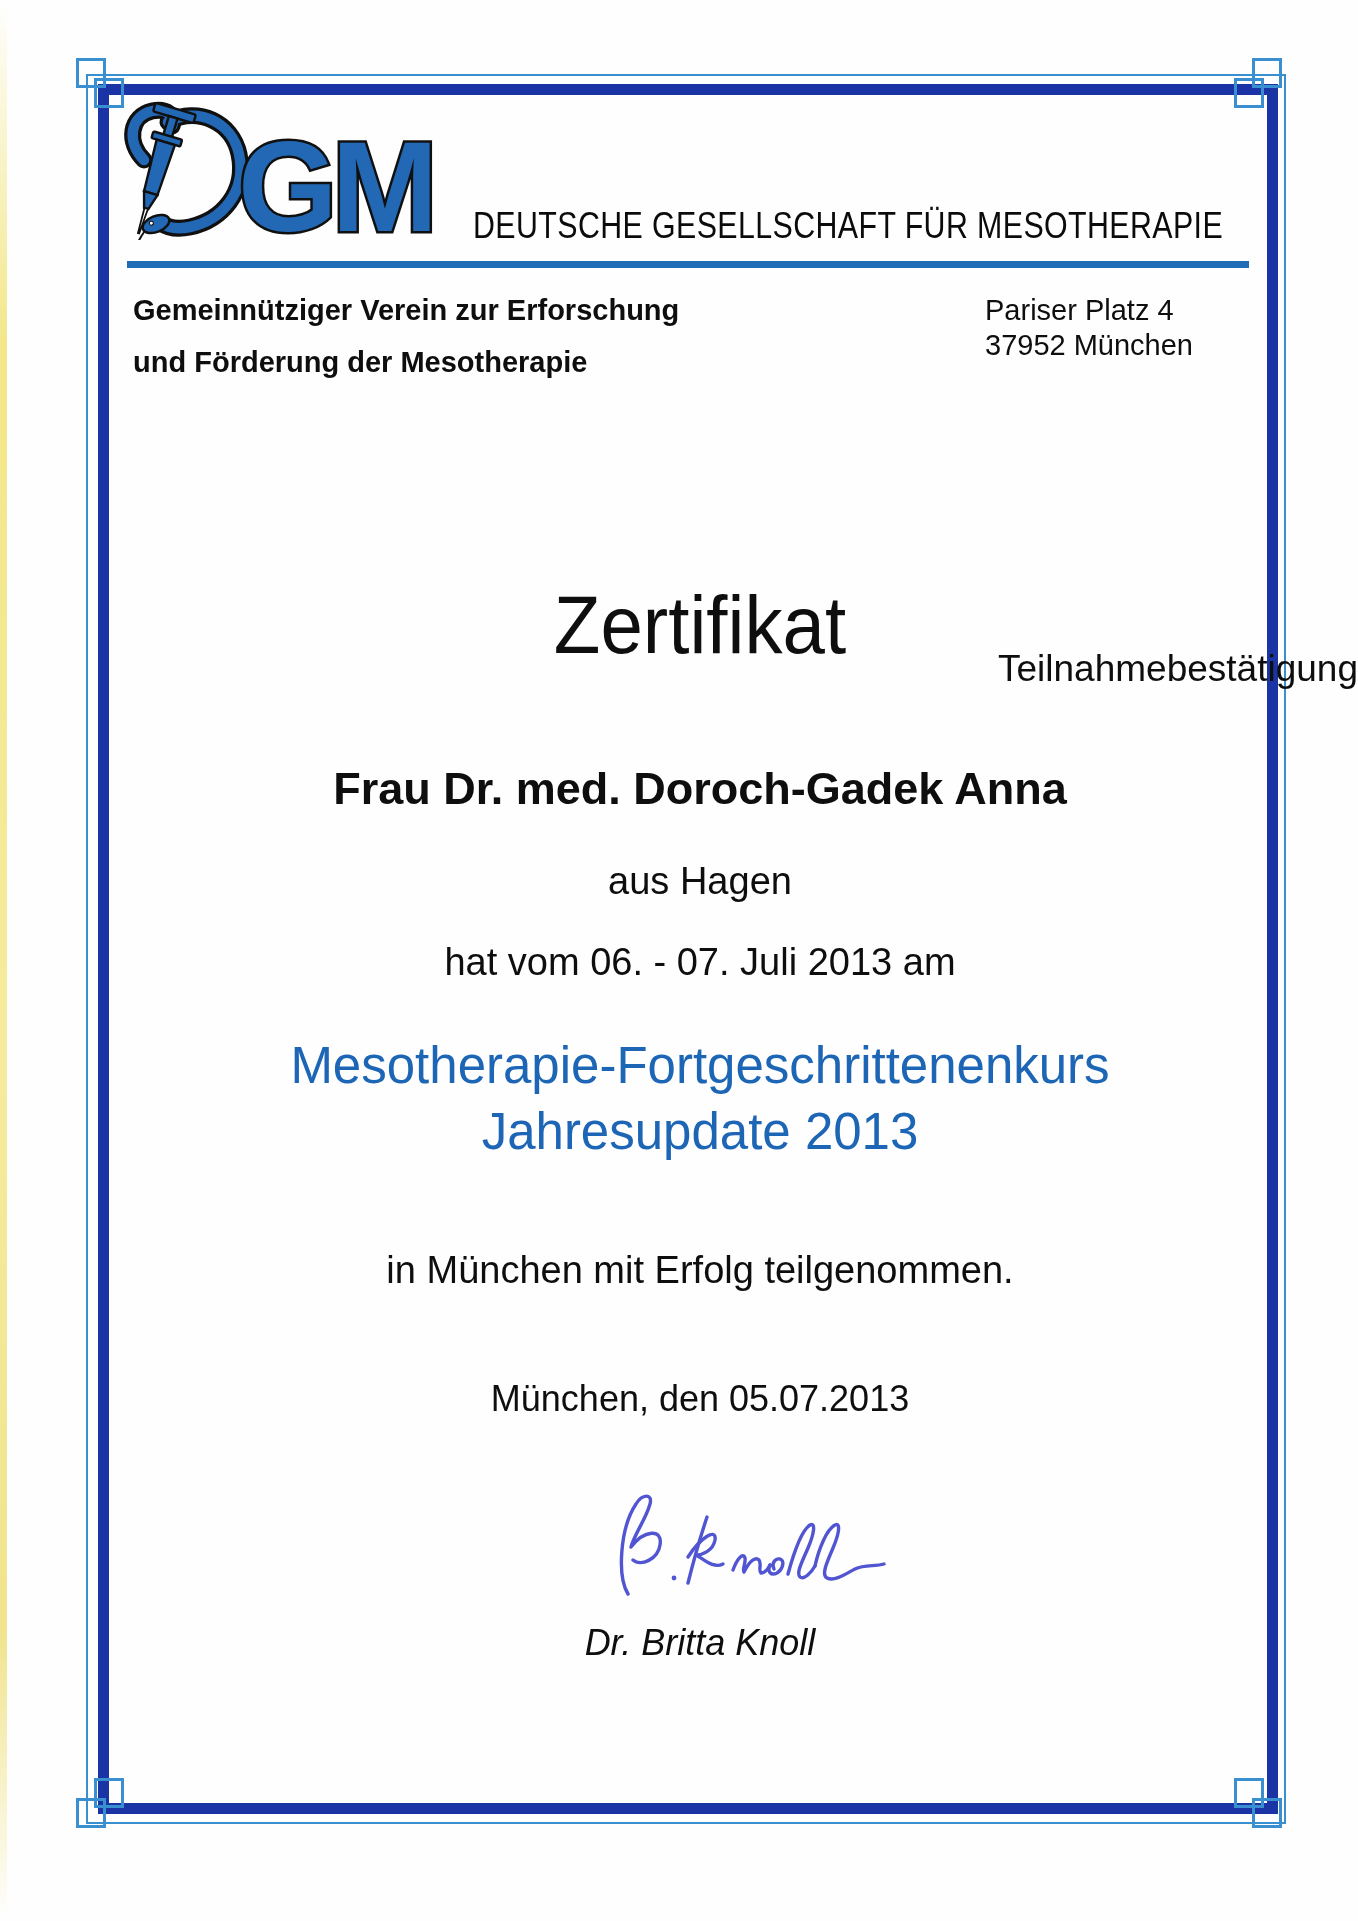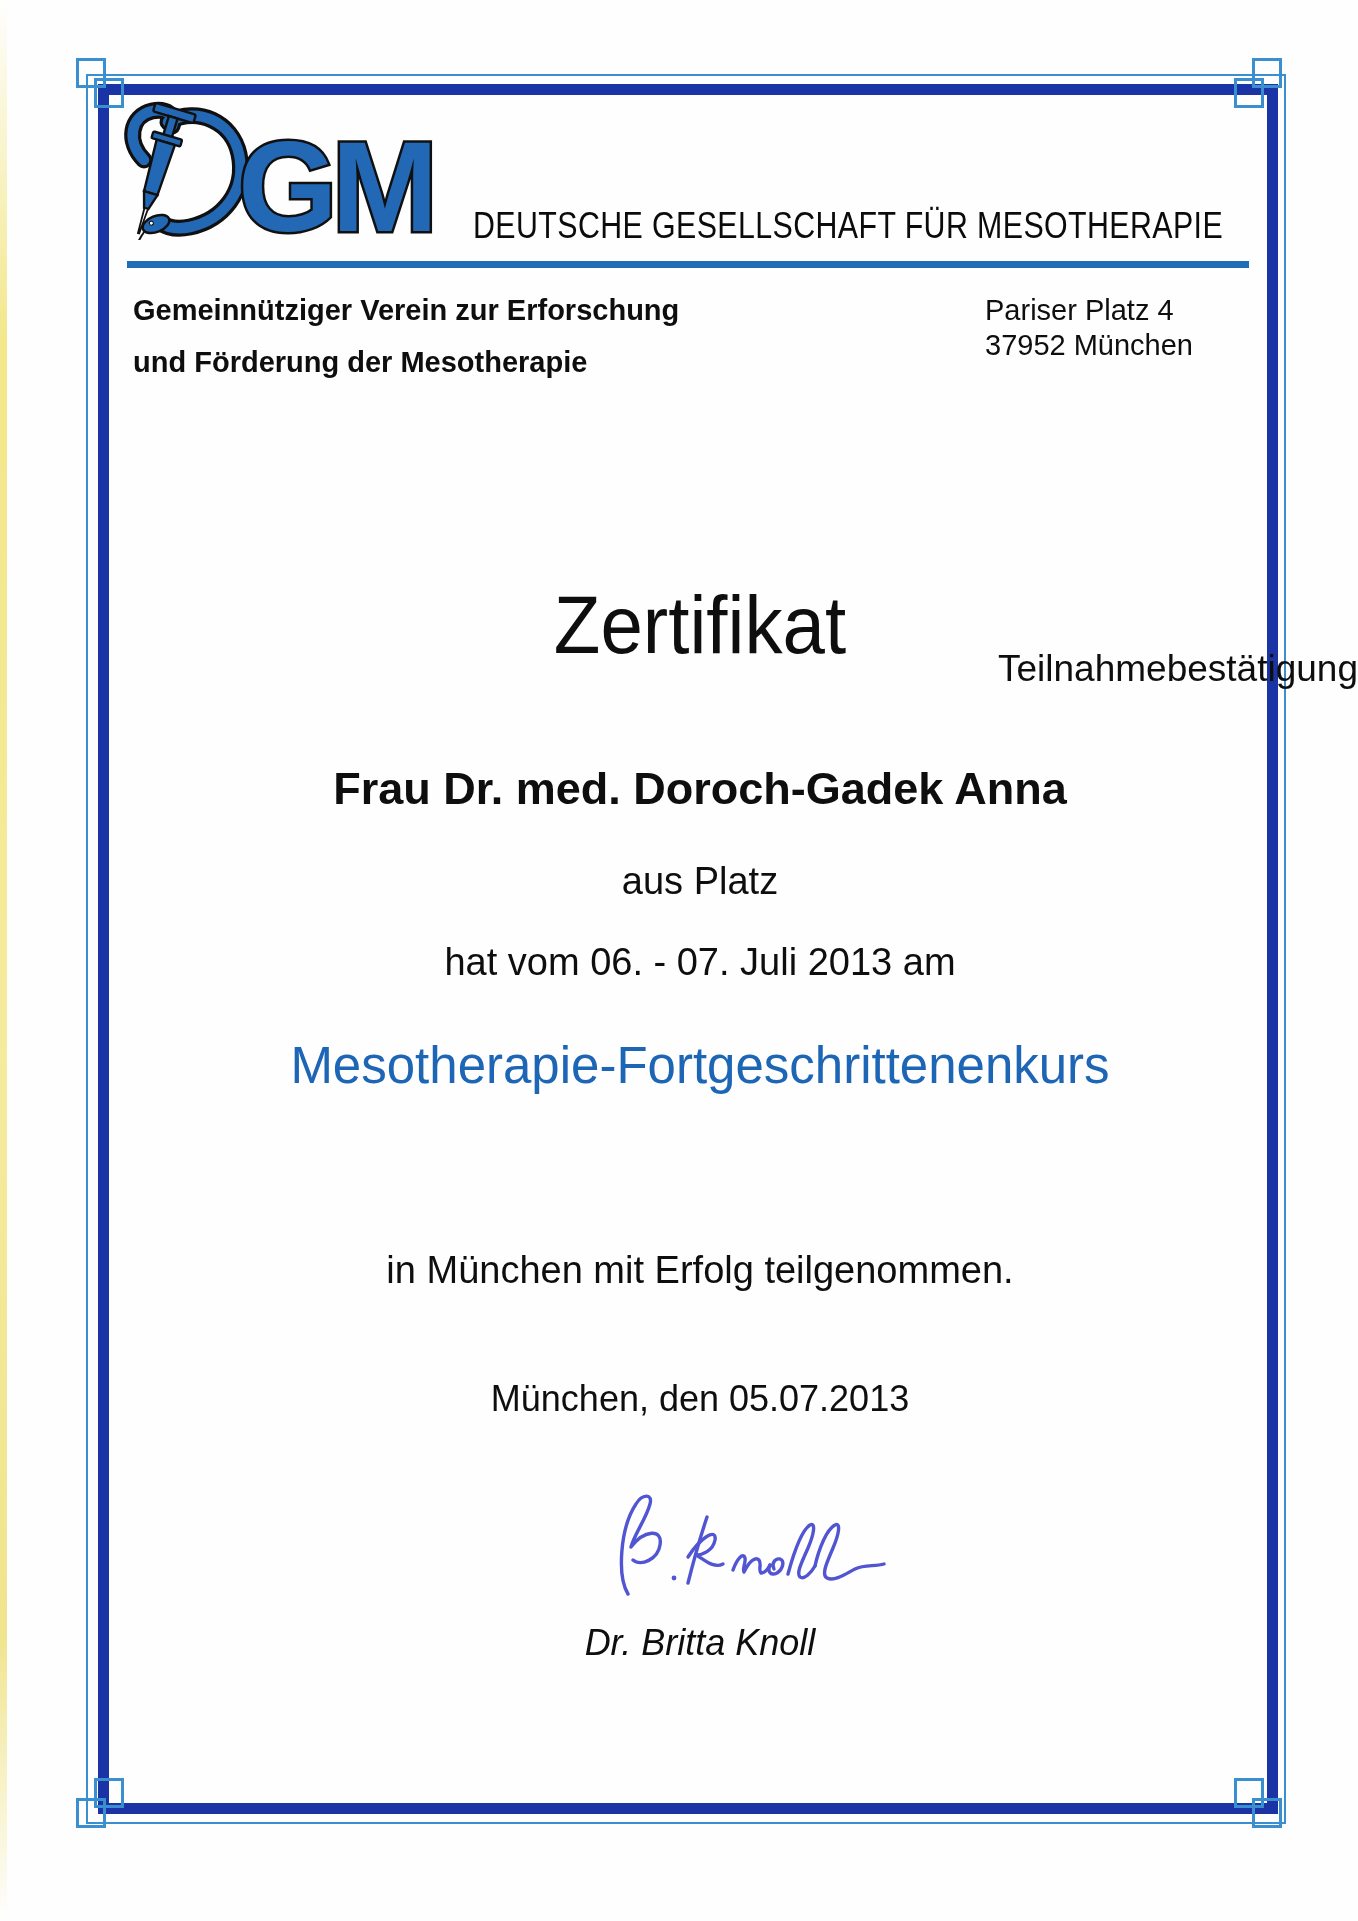--- a/index.html
+++ b/index.html
@@ -126,23 +126,24 @@
   <div class="divider"></div>
 
   <div class="org-sub l1">Gemeinnütziger Verein zur Erforschung</div>
   <div class="org-sub l2">und Förderung der Mesotherapie</div>
   <div class="addr l1">Pariser Platz 4</div>
   <div class="addr l2">37952 München</div>
 
   <div class="cline title">Zertifikat</div>
   <div class="cline subtitle">Teilnahmebestätigung</div>
   <div class="cline recipient">Frau Dr. med. Doroch-Gadek Anna</div>
-  <div class="cline origin">aus Platz</div>
+  <div class="cline origin">aus Hagen</div>
   <div class="cline dateline">hat vom 06. - 07. Juli 2013 am</div>
   <div class="cline course1">Mesotherapie-Fortgeschrittenenkurs</div>
+  <div class="cline course2">Jahresupdate 2013</div>
   <div class="cline participation">in München mit Erfolg teilgenommen.</div>
   <div class="cline placedate">München, den 05.07.2013</div>
 
   <svg class="sig-svg" width="290" height="112" viewBox="0 0 290 112" fill="none" stroke="var(--ink)" stroke-width="3.4" stroke-linecap="round" stroke-linejoin="round">
     <path d="M 28,104 C 17,86 20,38 36,14 C 42,4 53,3 50,14 C 46,29 35,43 31,57 C 44,40 63,38 60,55 C 58,69 41,77 33,70"></path>
     <circle cx="74" cy="88" r="2.4" fill="var(--ink)" stroke="none"></circle>
     <path d="M 107,27 C 100,48 92,77 88,93"></path>
     <path d="M 88,67 C 100,48 117,37 115,50 C 113,61 102,65 96,65 C 104,69 113,79 123,74"></path>
     <path d="M 133,80 C 137,69 143,62 145,68 C 146,73 142,79 144,82 C 149,72 155,66 159,70 C 162,74 158,80 161,83 C 165,83 168,79 170,75"></path>
     <path d="M 170,75 C 167,82 171,86 177,83 C 183,79 185,71 180,69 C 175,68 171,74 174,79"></path>

